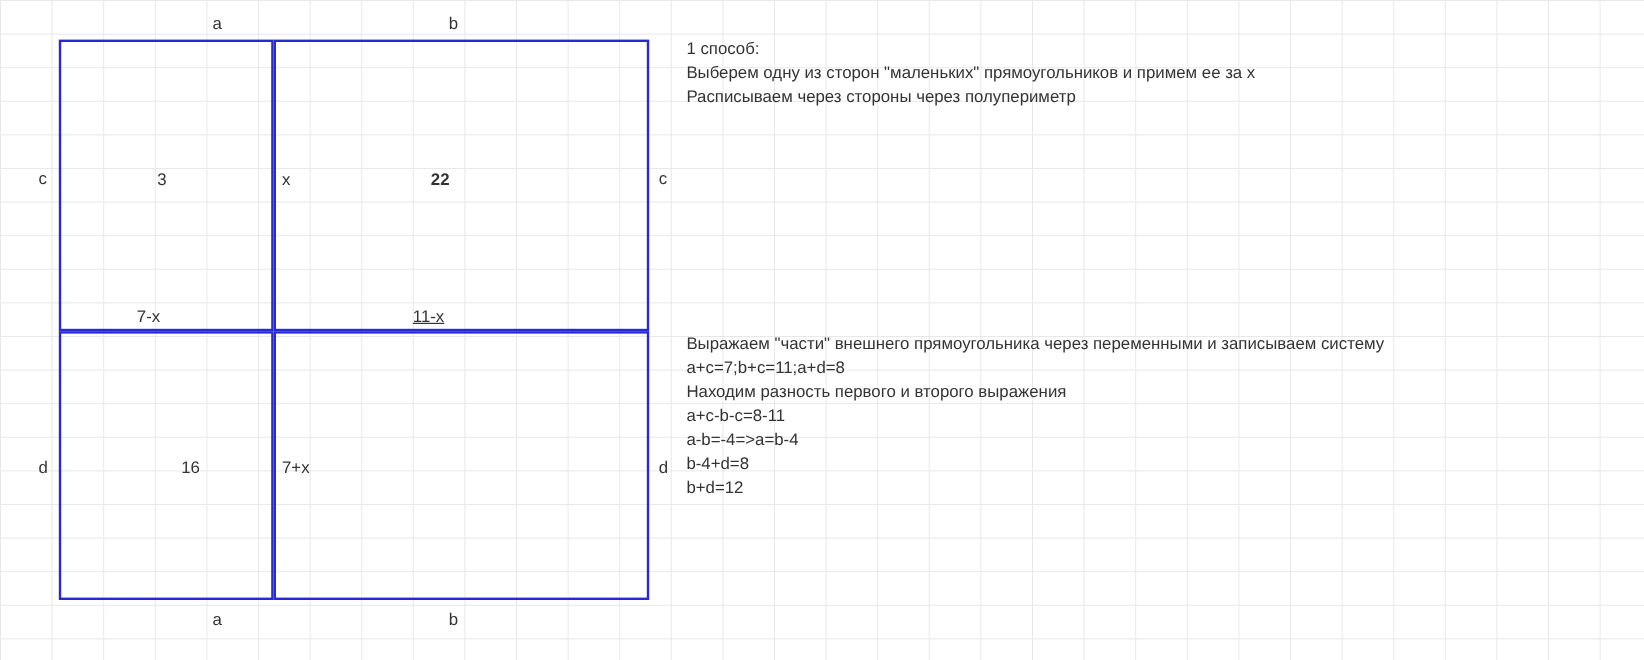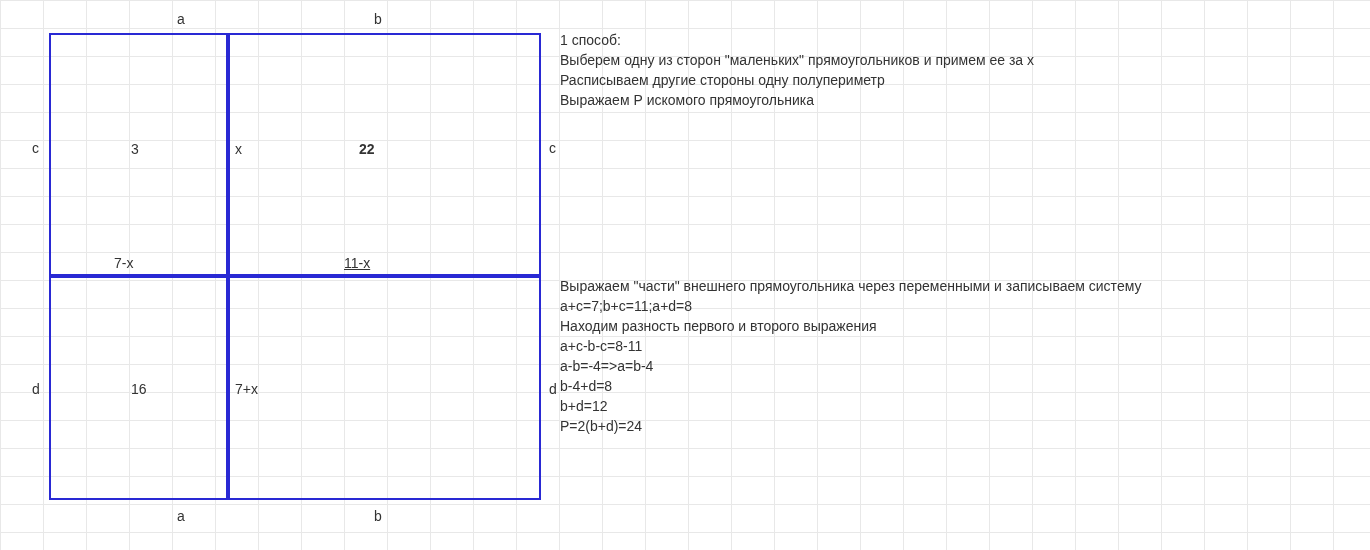--- a/index.html
+++ b/index.html
@@ -41,39 +41,40 @@
     .lbl-a-top { left: 128px; top: -22px; }
     .lbl-b-top { left: 325px; top: -22px; }
     .lbl-a-bot { left: 128px; top: 475px; }
     .lbl-b-bot { left: 325px; top: 475px; }
     .lbl-c-left { left: -17px; top: 107px; }
     .lbl-c-right { left: 500px; top: 107px; }
     .lbl-d-left { left: -17px; top: 348px; }
     .lbl-d-right { left: 500px; top: 348px; }
     .lbl-14 { left: 82px; top: 108px; }
     .lbl-22 { left: 310px; top: 108px; font-weight: bold; }
-    .lbl-16 { left: 82px; top: 348px; }
+    .lbl-16 { left: 82px; top: 348px; padding-left: 20px; }
     .lbl-x { left: 186px; top: 108px; }
     .lbl-7mx { left: 65px; top: 222px; }
     .lbl-11mx { left: 295px; top: 222px; text-decoration: underline; }
     .lbl-1px { left: 186px; top: 348px; }
     .method1 {
       position: absolute;
       left: 560px;
       top: 30px;
       line-height: 20px;
     }
     .method2 {
       position: absolute;
       left: 560px;
       top: 276px;
       line-height: 20px;
     }
     .method1 div, .method2 div {
       white-space: nowrap;
+      margin-left: 12px;
     }
   </style>
 </head>
 <body>
 
 <div class="diagram">
   <div class="rect rect-tl"></div>
   <div class="rect rect-tr"></div>
   <div class="rect rect-bl"></div>
   <div class="rect rect-br"></div>
@@ -91,26 +92,24 @@
   <span class="lbl lbl-16">16</span>
   <span class="lbl lbl-x">x</span>
   <span class="lbl lbl-7mx">7-x</span>
   <span class="lbl lbl-11mx">11-x</span>
   <span class="lbl lbl-1px">7+x</span>
 </div>
 
 <div class="method1">
   <div>1 способ:</div>
   <div>Выберем одну из сторон "маленьких" прямоугольников и примем ее за х</div>
-  <div>Расписываем другие стороны одну полупериметр</div>
-  <div>Выражаем Р искомого прямоугольника</div>
+  <div>Расписываем через стороны через полупериметр</div>
 </div>
 
 <div class="method2">
   <div>Выражаем "части" внешнего прямоугольника через переменными и записываем систему</div>
   <div>a+c=7;b+c=11;a+d=8</div>
   <div>Находим разность первого и второго выражения</div>
   <div>a+c-b-c=8-11</div>
   <div>a-b=-4=&gt;a=b-4</div>
   <div>b-4+d=8</div>
   <div>b+d=12</div>
-  <div>P=2(b+d)=24</div>
 </div>
 
 </body></html>

